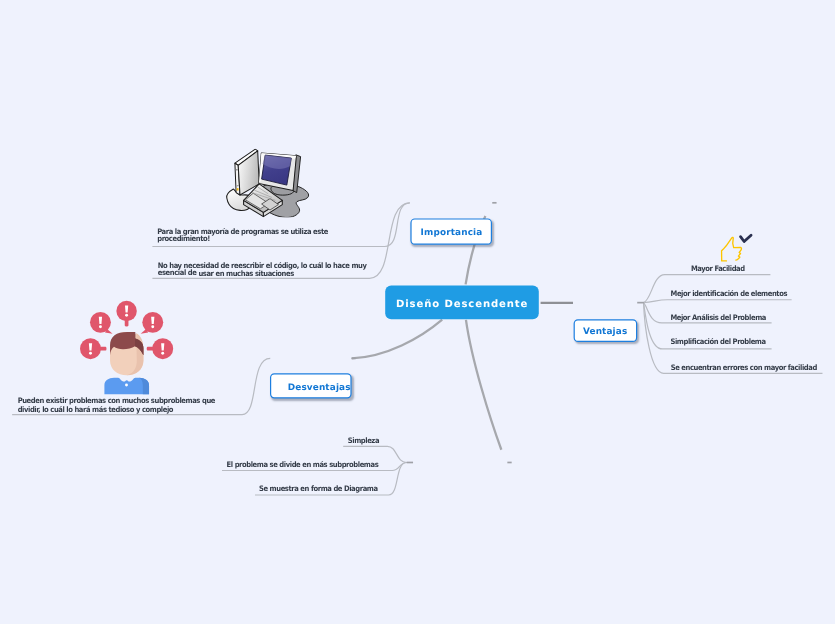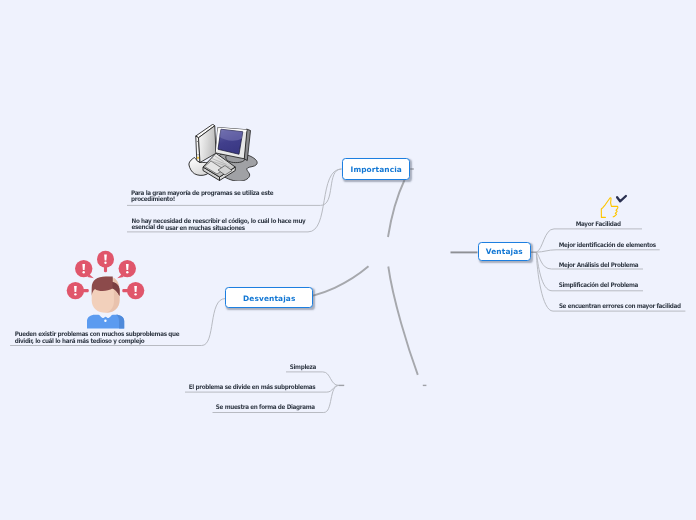--- a/index.html
+++ b/index.html
@@ -10,21 +10,21 @@
   svg.links{position:absolute;left:0;top:0;width:696px;height:520px;}
   .node{position:absolute;box-sizing:border-box;white-space:nowrap;}
   .central{background:#1f9ce4;border-radius:5px;color:#fff;font-weight:bold;
            font-size:8.4px;letter-spacing:.75px;text-indent:.75px;
            display:flex;align-items:center;justify-content:center;
            padding-top:2px;box-sizing:border-box;}
   .branch{background:#fff;border:1.6px solid #1d7fe0;border-radius:3.6px;color:#1277d4;
           font-weight:bold;font-size:7.4px;letter-spacing:.12px;text-indent:.12px;
           display:flex;align-items:center;justify-content:center;
           padding-top:1px;box-sizing:border-box;
-          box-shadow:1.2px 1.6px 1.6px rgba(80,90,110,.45);}
+          box-shadow:1.2px 1.6px 1.6px rgba(80,90,110,.45);margin-top:24px;}
   .leaf{position:absolute;color:#353d49;font-weight:bold;
         font-family:"DejaVu Sans",sans-serif;font-stretch:condensed;
         font-size:6.3px;letter-spacing:-0.35px;line-height:6.0px;white-space:nowrap;}
   .ic{position:absolute;}
 </style>
 </head>
 <body>
 
 <div id="stage">
 
@@ -50,30 +50,33 @@
     </g>
     <g stroke="#9fa1a7" stroke-width="1.4" fill="none">
       <path d="M410.2,169 L413.8,169"></path>
       <path d="M422.8,385.4 L426.4,385.4"></path>
       <path d="M338.8,385.4 L344.2,385.4"></path>
       <path d="M292.8,298.6 L296.4,298.6"></path>
       <path d="M531,252.2 L536.6,252.2"></path>
     </g>
   </svg>
 
+  <div class="node central" style="left:321px;top:238px;width:127.5px;height:27.5px;">
+    <span>Diseño Descendente</span>
+  </div>
 
   <div class="node branch" style="left:342.3px;top:158.1px;width:67.8px;height:21.6px;">
     <span>Importancia</span>
   </div>
 
   <div class="node branch" style="left:477.5px;top:241.8px;width:53.5px;height:19px;">
     <span>Ventajas</span>
   </div>
 
-  <div class="node branch" style="left:225.2px;top:287.1px;width:88px;height:20.9px;">
+  <div class="node branch" style="left:225.2px;top:287.1px;width:68px;height:20.9px;justify-content:flex-end;">
     <span>Desventajas</span>
   </div>
 
 
   <div class="leaf" style="left:131px;top:191.4px;line-height:5.9px;">
     <div>Para la gran mayoría de programas se utiliza este</div>
     <div>procedimiento!</div>
   </div>
   <div class="leaf" style="left:131.5px;top:218.6px;line-height:5.9px;">
     <div>No hay necesidad de reescribir el código, lo cuál lo hace muy</div>

